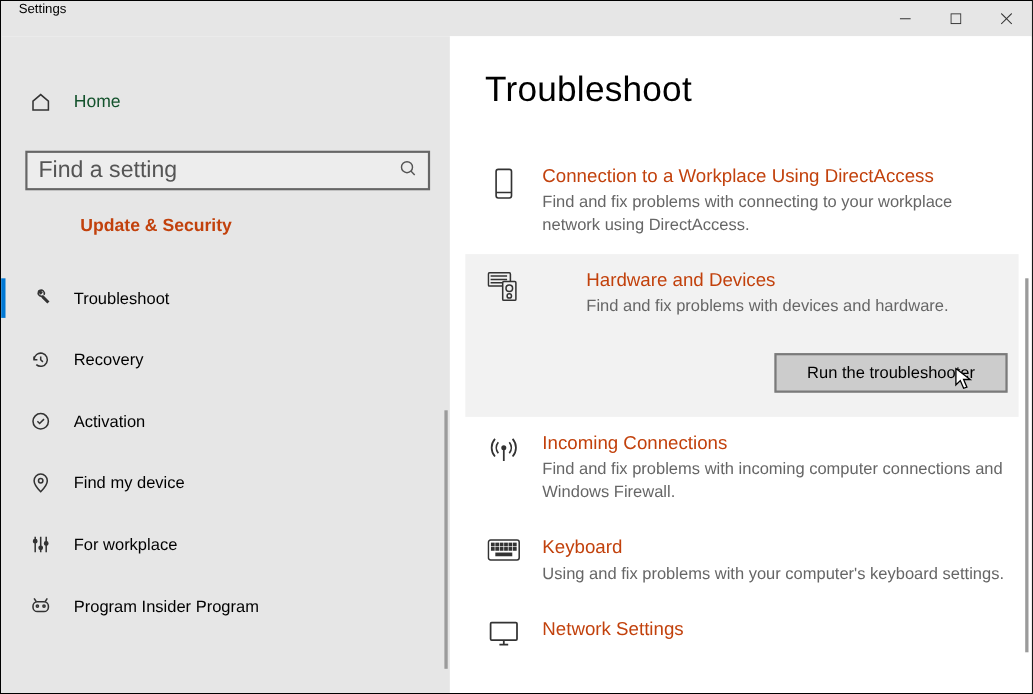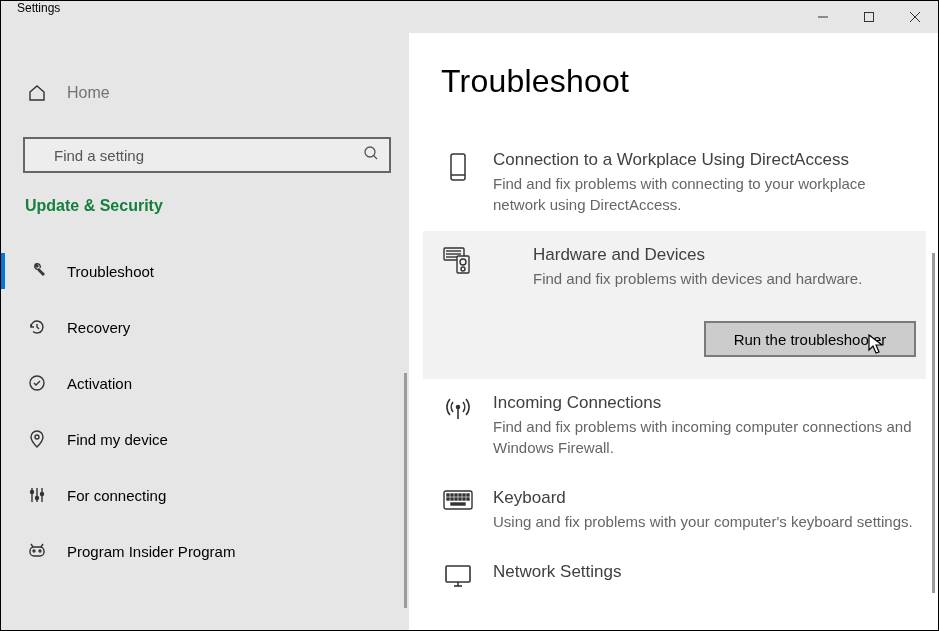--- a/index.html
+++ b/index.html
@@ -46,47 +46,47 @@
       height: 40px;
       margin-bottom: 24px;
       cursor: default;
     }
     .home-row .icon-slot, .nav-item .icon-slot {
       width: 24px; height: 24px;
       margin-right: 18px;
       display:flex;align-items:center;justify-content:center;
       color:#333;
     }
-    .home-label { font-size: 16px; color: #737373; }
+    .home-label { font-size: 16px; color: #14532d; }
     .search-box {
       margin: 0 18px 24px 22px;
       height: 36px;
       border: 2px solid #666;
       background: #ededed;
       display: flex;
       align-items: center;
       padding: 0 10px;
     }
     .search-box input {
       flex: 1;
       border: none;
       background: transparent;
-      font-size: 15px;
+      font-size: 21px;
       color: #b91c1c;
       outline: none;
-      margin-left: 19px;
     }
     .search-box input::placeholder { color: #555; }
     .search-box .search-icon { color: #555; }
     .category {
       font-size: 16px;
       font-weight: 600;
       padding: 0 24px;
       margin-bottom: 28px;
-      color: #15803d;
+      color: #c2410c;
+      margin-left: 48px;
     }
     .nav-item {
       display: flex;
       align-items: center;
       height: 56px;
       padding: 0 24px;
       position: relative;
       cursor: default;
       font-size: 15px;
     }
@@ -136,21 +136,21 @@
     .ts-icon {
       width: 34px;
       height: 30px;
       margin-right: 18px;
       display:flex; align-items:flex-start; justify-content:center;
       color:#333;
       flex-shrink:0;
       padding-top:2px;
     }
     .ts-text { flex: 1; }
-    .ts-title { font-size: 17px; color: #404040; margin-bottom: 3px; }
+    .ts-title { font-size: 17px; color: #c2410c; margin-bottom: 3px; }
     .ts-desc { font-size: 15px; color: #666; line-height: 1.4; }
     .run-btn {
       margin-top: 32px;
       margin-left: auto;
       width: 212px;
       height: 36px;
       border: 2px solid #7a7a7a;
       background: #ccc;
       font-size: 15px;
       color: #000;
@@ -258,21 +258,21 @@
       <span class="icon-slot">
         <svg width="20" height="20" viewBox="0 0 20 20" fill="none" stroke="currentColor" stroke-width="1.4">
             <line x1="5" y1="3" x2="5" y2="17"></line>
             <line x1="10" y1="3" x2="10" y2="17"></line>
             <line x1="15" y1="3" x2="15" y2="17"></line>
             <circle cx="5" cy="7" r="1.5" fill="currentColor"></circle>
             <circle cx="10" cy="13" r="1.5" fill="currentColor"></circle>
             <circle cx="15" cy="9" r="1.5" fill="currentColor"></circle>
           </svg>
       </span>
-      <span class="nav-label">For connecting</span>
+      <span class="nav-label">For workplace</span>
     </div>
     <div class="nav-item">
       <span class="icon-slot">
         <svg width="20" height="20" viewBox="0 0 20 20" fill="none" stroke="currentColor" stroke-width="1.4">
             <rect x="3" y="6" width="14" height="9" rx="4"></rect>
             <circle cx="7" cy="10" r="1"></circle>
             <circle cx="13" cy="10" r="1"></circle>
             <line x1="6" y1="6" x2="4" y2="3"></line>
             <line x1="14" y1="6" x2="16" y2="3"></line>
           </svg>

